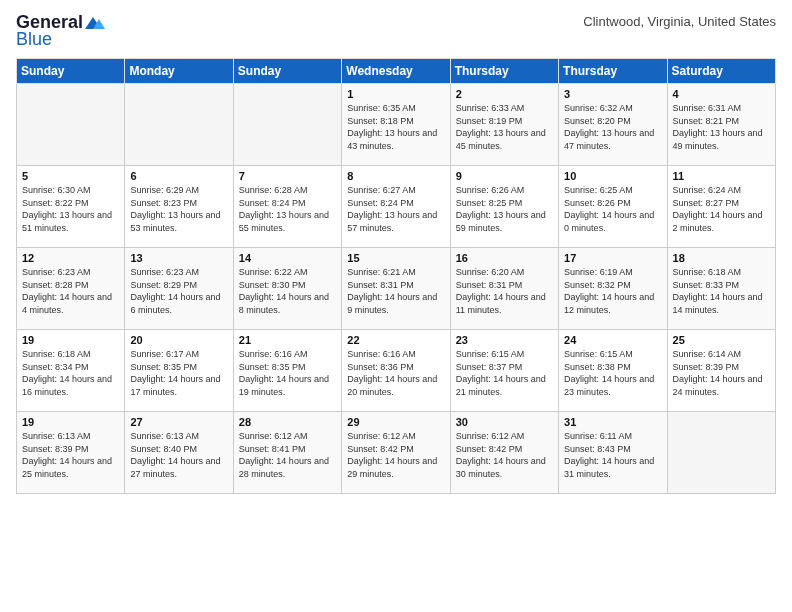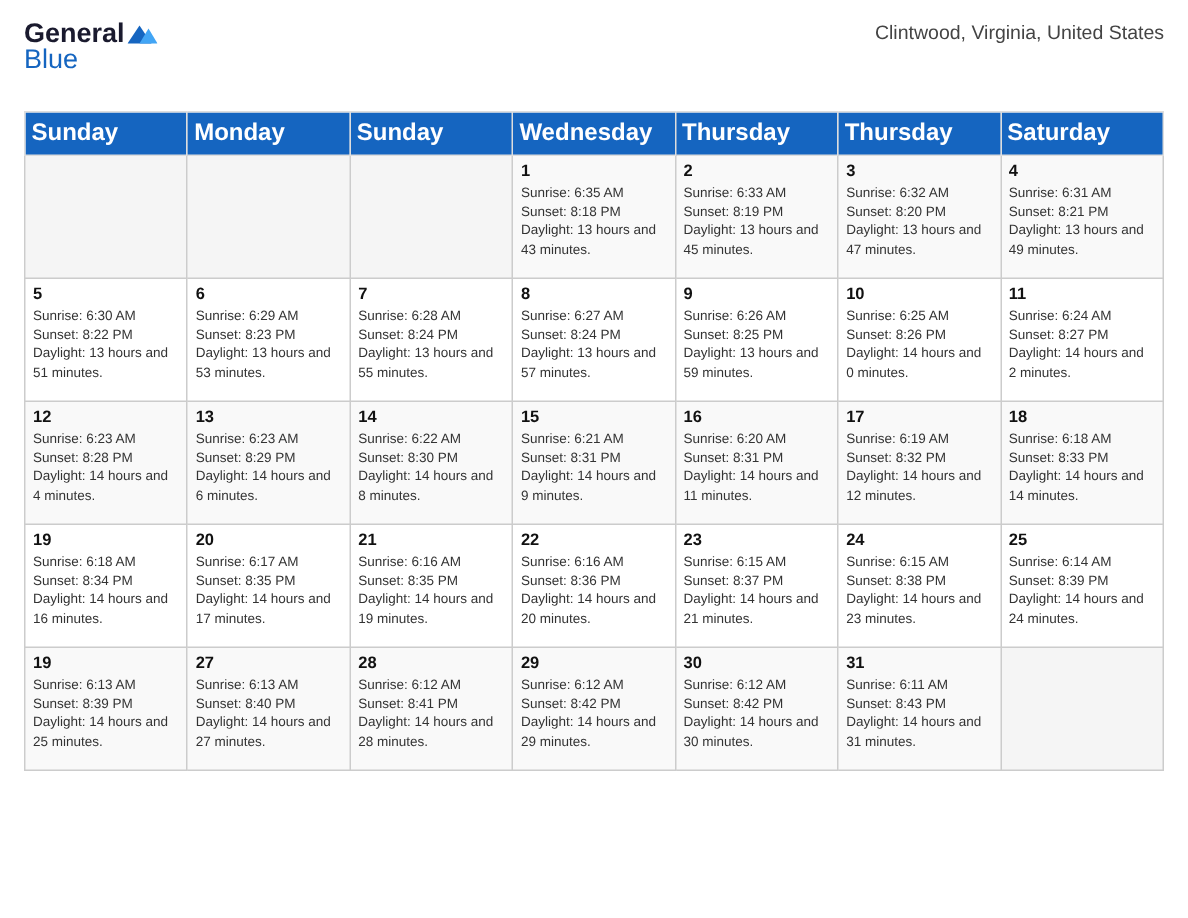--- a/index.html
+++ b/index.html
@@ -12,21 +12,21 @@
     }
     .page {
       width: 792px;
       min-height: 612px;
       padding: 12px 16px 12px 16px;
     }
     .header {
       display: flex;
       justify-content: space-between;
       align-items: flex-start;
-      margin-bottom: 24px;
+      margin-bottom: 8px;
     }
     .logo {
       display: flex;
       flex-direction: column;
       align-items: flex-start;
     }
     .logo-row {
       display: flex;
       align-items: center;
       gap: 2px;
@@ -46,21 +46,21 @@
       margin-top: 2px;
     }
     .calendar {
       width: 100%;
       border-collapse: collapse;
       table-layout: fixed;
     }
     .calendar th {
       background-color: #1565c0;
       color: #fff;
-      font-size: 16px;
+      font-size: 12px;
       font-weight: bold;
       padding: 5px 4px;
       text-align: left;
       border: 1px solid #ddd;
     }
     .calendar td {
       border: 1px solid #ccc;
       vertical-align: top;
       padding: 4px 5px;
       font-size: 9.5px;

